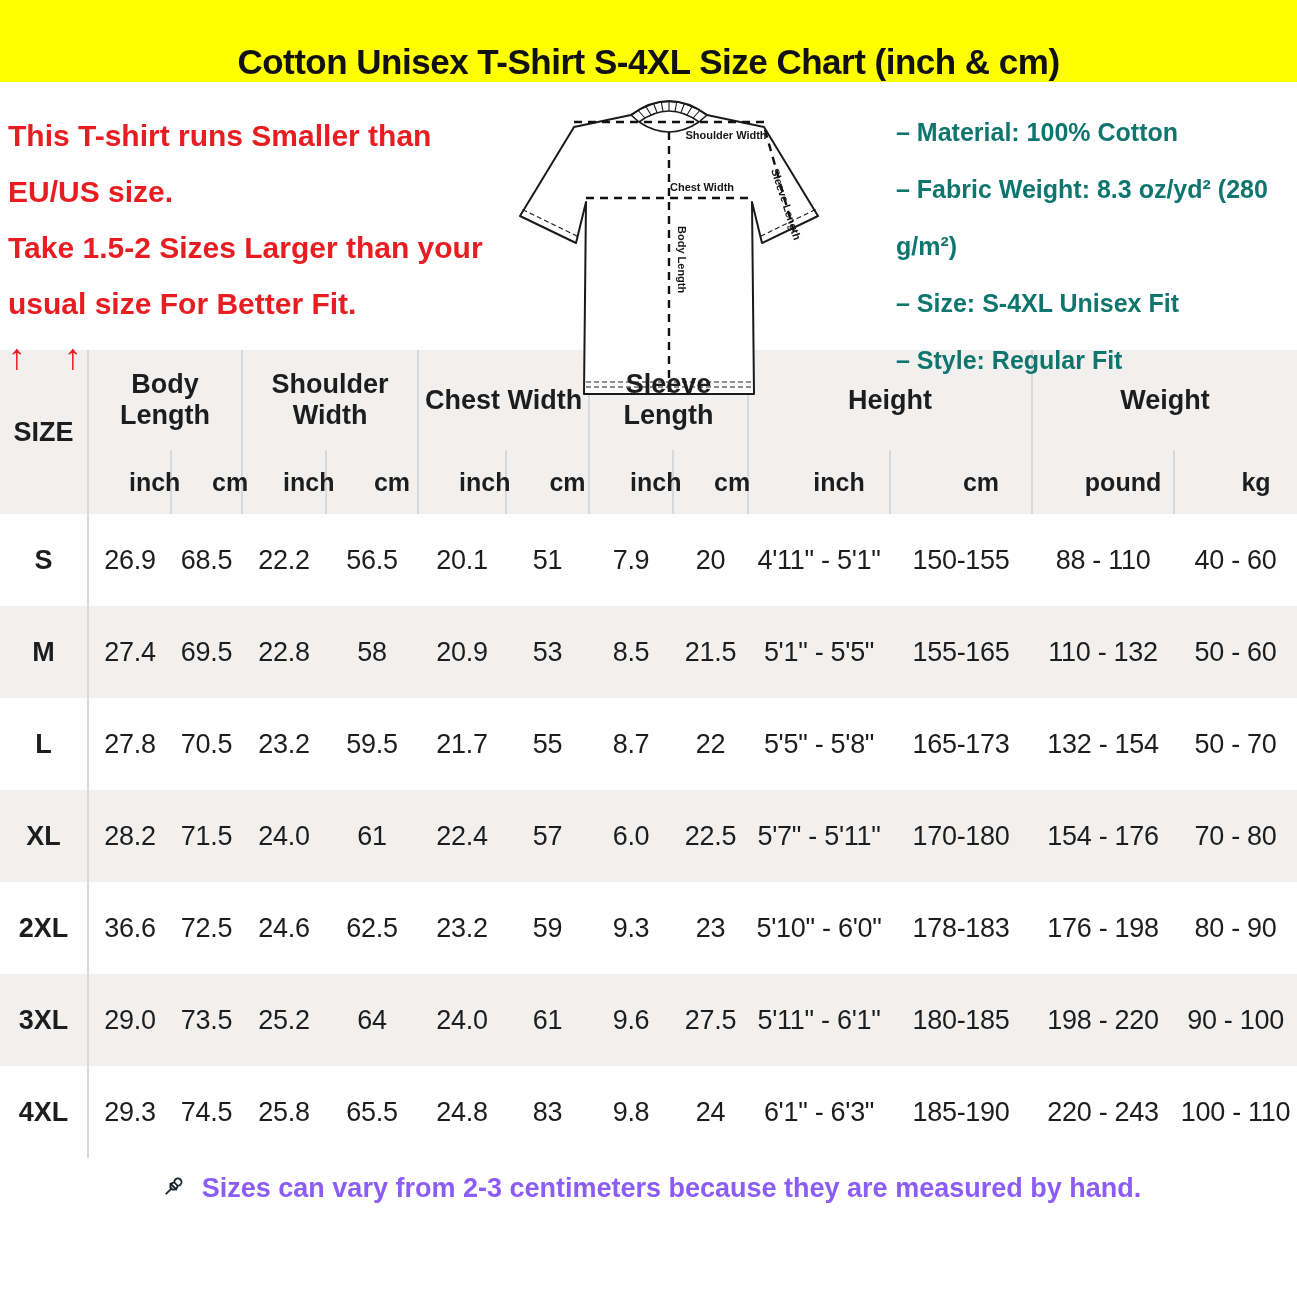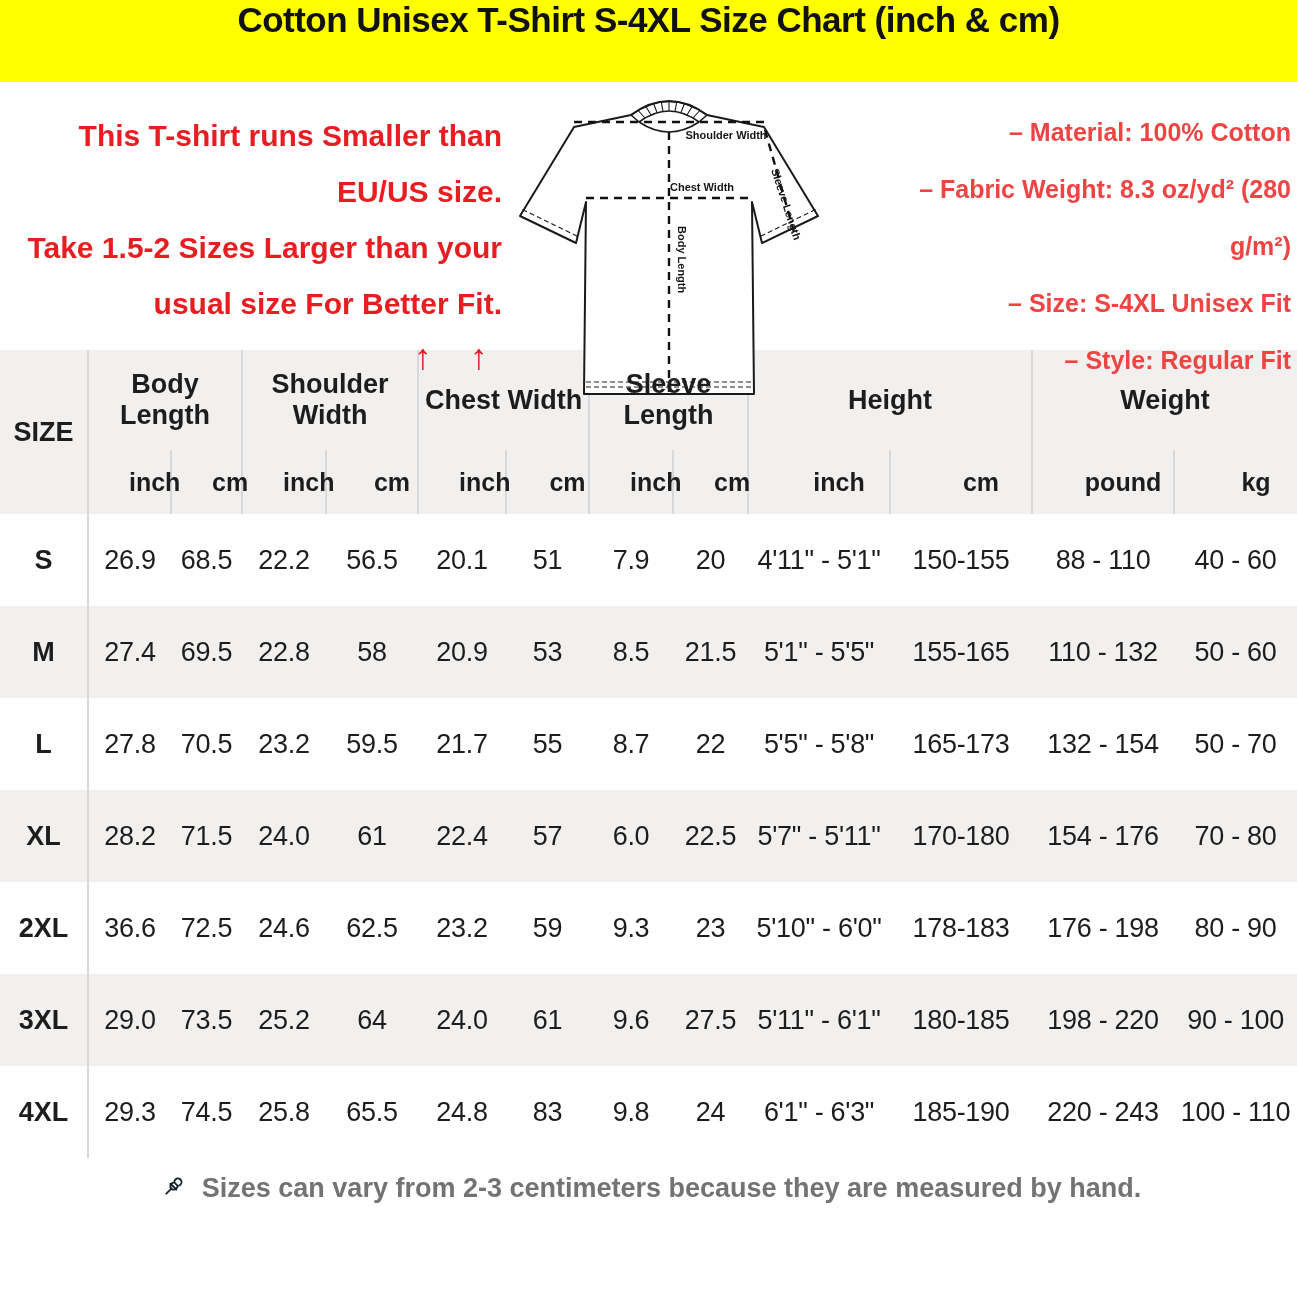--- a/index.html
+++ b/index.html
@@ -7,45 +7,45 @@
     width:1297px; height:1289px;
     font-family:"Liberation Sans", sans-serif;
     background:#ffffff; color:#1d1d1d;
     overflow:hidden;
   }
   .page { width:1297px; height:1289px; position:relative; }
 
   
   .banner {
     height:82px; background:#ffff00;
-    display:flex; align-items:flex-start; justify-content:center;
+    display:flex; align-items:flex-end; justify-content:center;
   }
   .banner .title {
     font-size:35px; font-weight:bold; letter-spacing:-0.5px; color:#111;
   }
 
   
-  .mid { display:flex; height:268px;text-align:right; }
+  .mid { display:flex; height:268px; }
 
   .notice {
     width:502px; padding:26px 0 0 8px;
     color:#e81d22; font-weight:bold;
     font-size:30px; line-height:56px;
   }
   .notice .arrows {
     font-size:36px; line-height:50px; letter-spacing:14px; font-weight:900;
   }
 
   .diagram { width:368px; display:flex; justify-content:center; align-items:flex-start; }
   .diagram svg { margin-top:4px; }
   .tlabel { font-size:11px; font-weight:bold; fill:#161616; }
 
   .specs {
     flex:1; padding:22px 6px 0 26px;
-    font-size:25px; line-height:57px; font-weight:600; color:#ef4444;
+    font-size:25px; line-height:57px; font-weight:600; color:#0f766e;
   }
 
   
   table.size-table {
     width:1297px; border-collapse:collapse; table-layout:fixed;
   }
   .size-table th, .size-table td {
     text-align:center; vertical-align:middle; padding:0;
   }
   .size-table thead th { background:#f1f0ef; }
@@ -55,21 +55,21 @@
   .size-table tbody tr { height:92px; }
   .size-table tbody tr:nth-child(even) { background:#f1f0ef; }
   .size-table tbody th {
     font-size:27px; font-weight:bold; border-right:2px solid #d8d8d8;
   }
   .size-table tbody td { font-size:27px; font-weight:normal; letter-spacing:-0.3px; }
 
   
   .footer {
     height:61px; display:flex; align-items:center; justify-content:center;
-    gap:12px; font-size:27px; font-weight:600; color:#737373;
+    gap:12px; font-size:27px; font-weight:600; color:#8b5cf6;
   }
 </style>
 </head>
 <body>
 
 <div class="page">
 
   <div class="banner">
     <div class="title">Cotton Unisex T-Shirt S-4XL Size Chart (inch &amp; cm)</div>
   </div>

